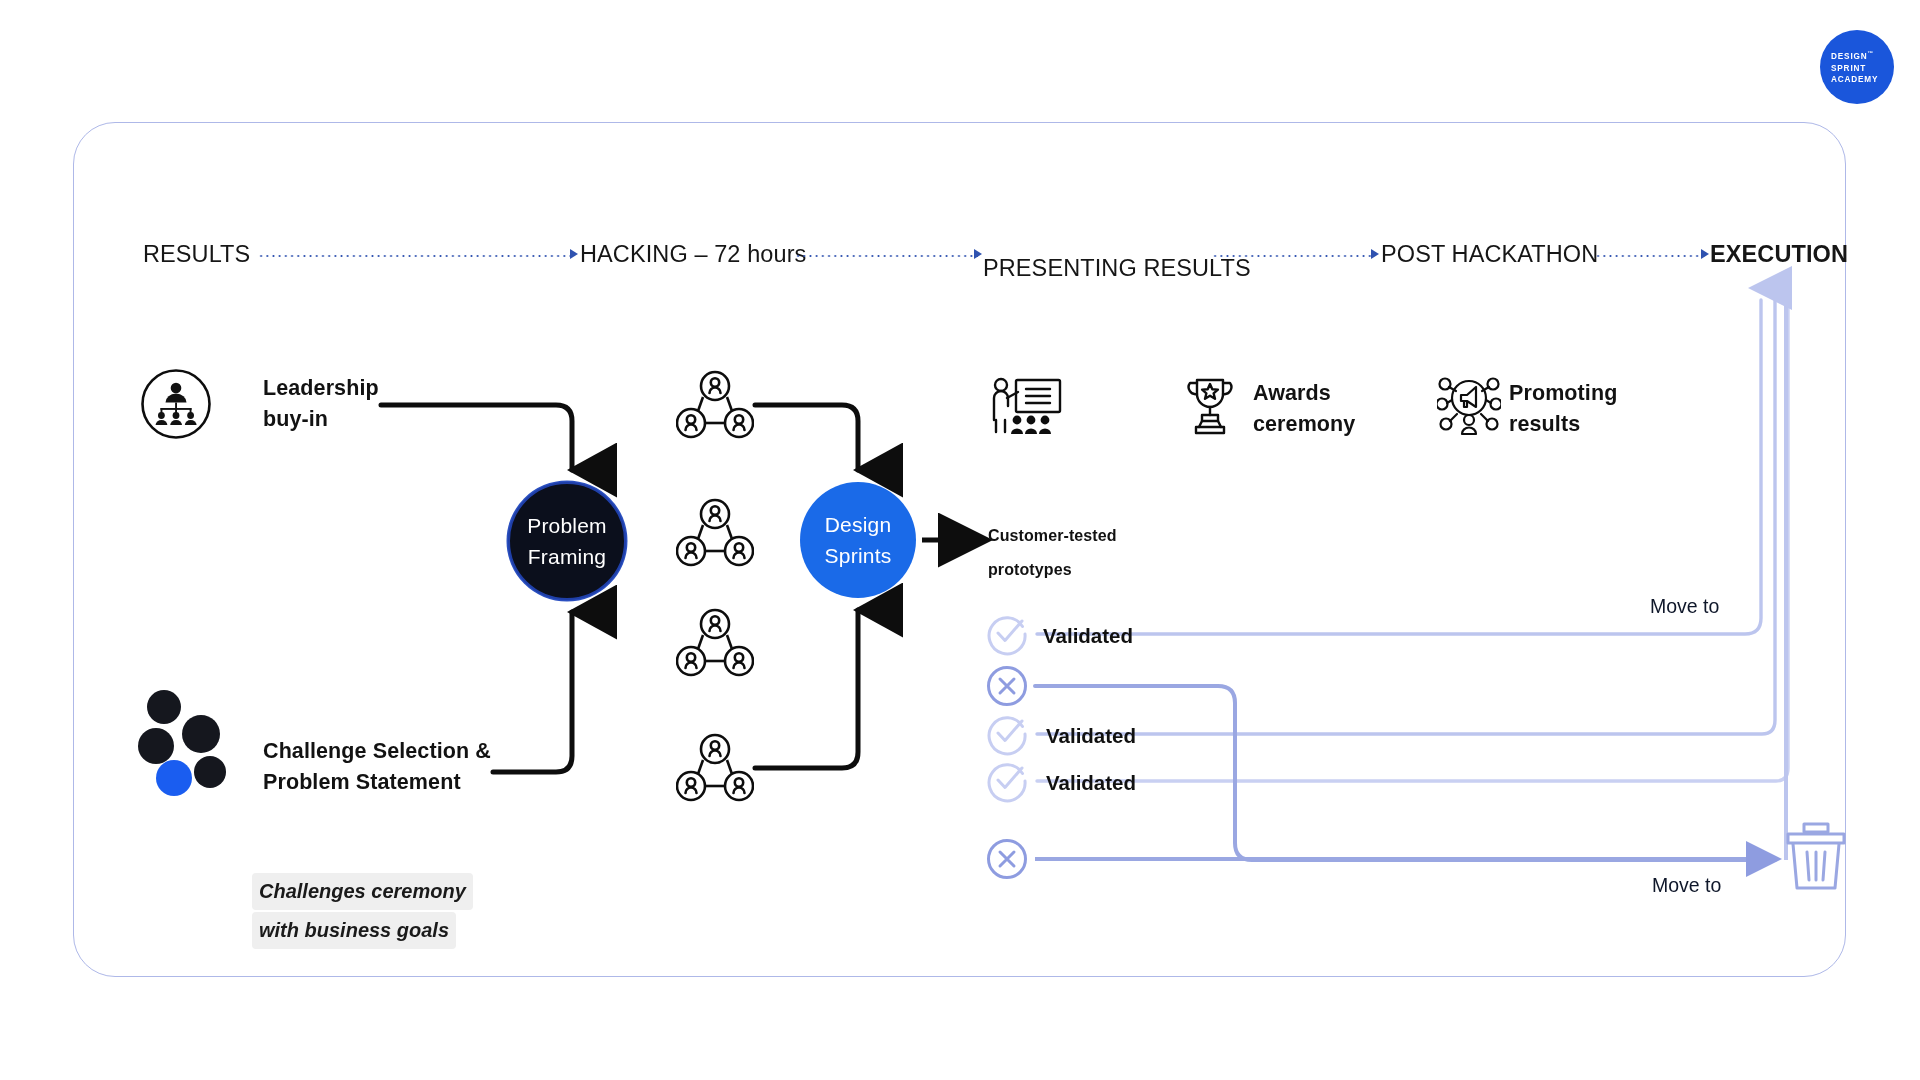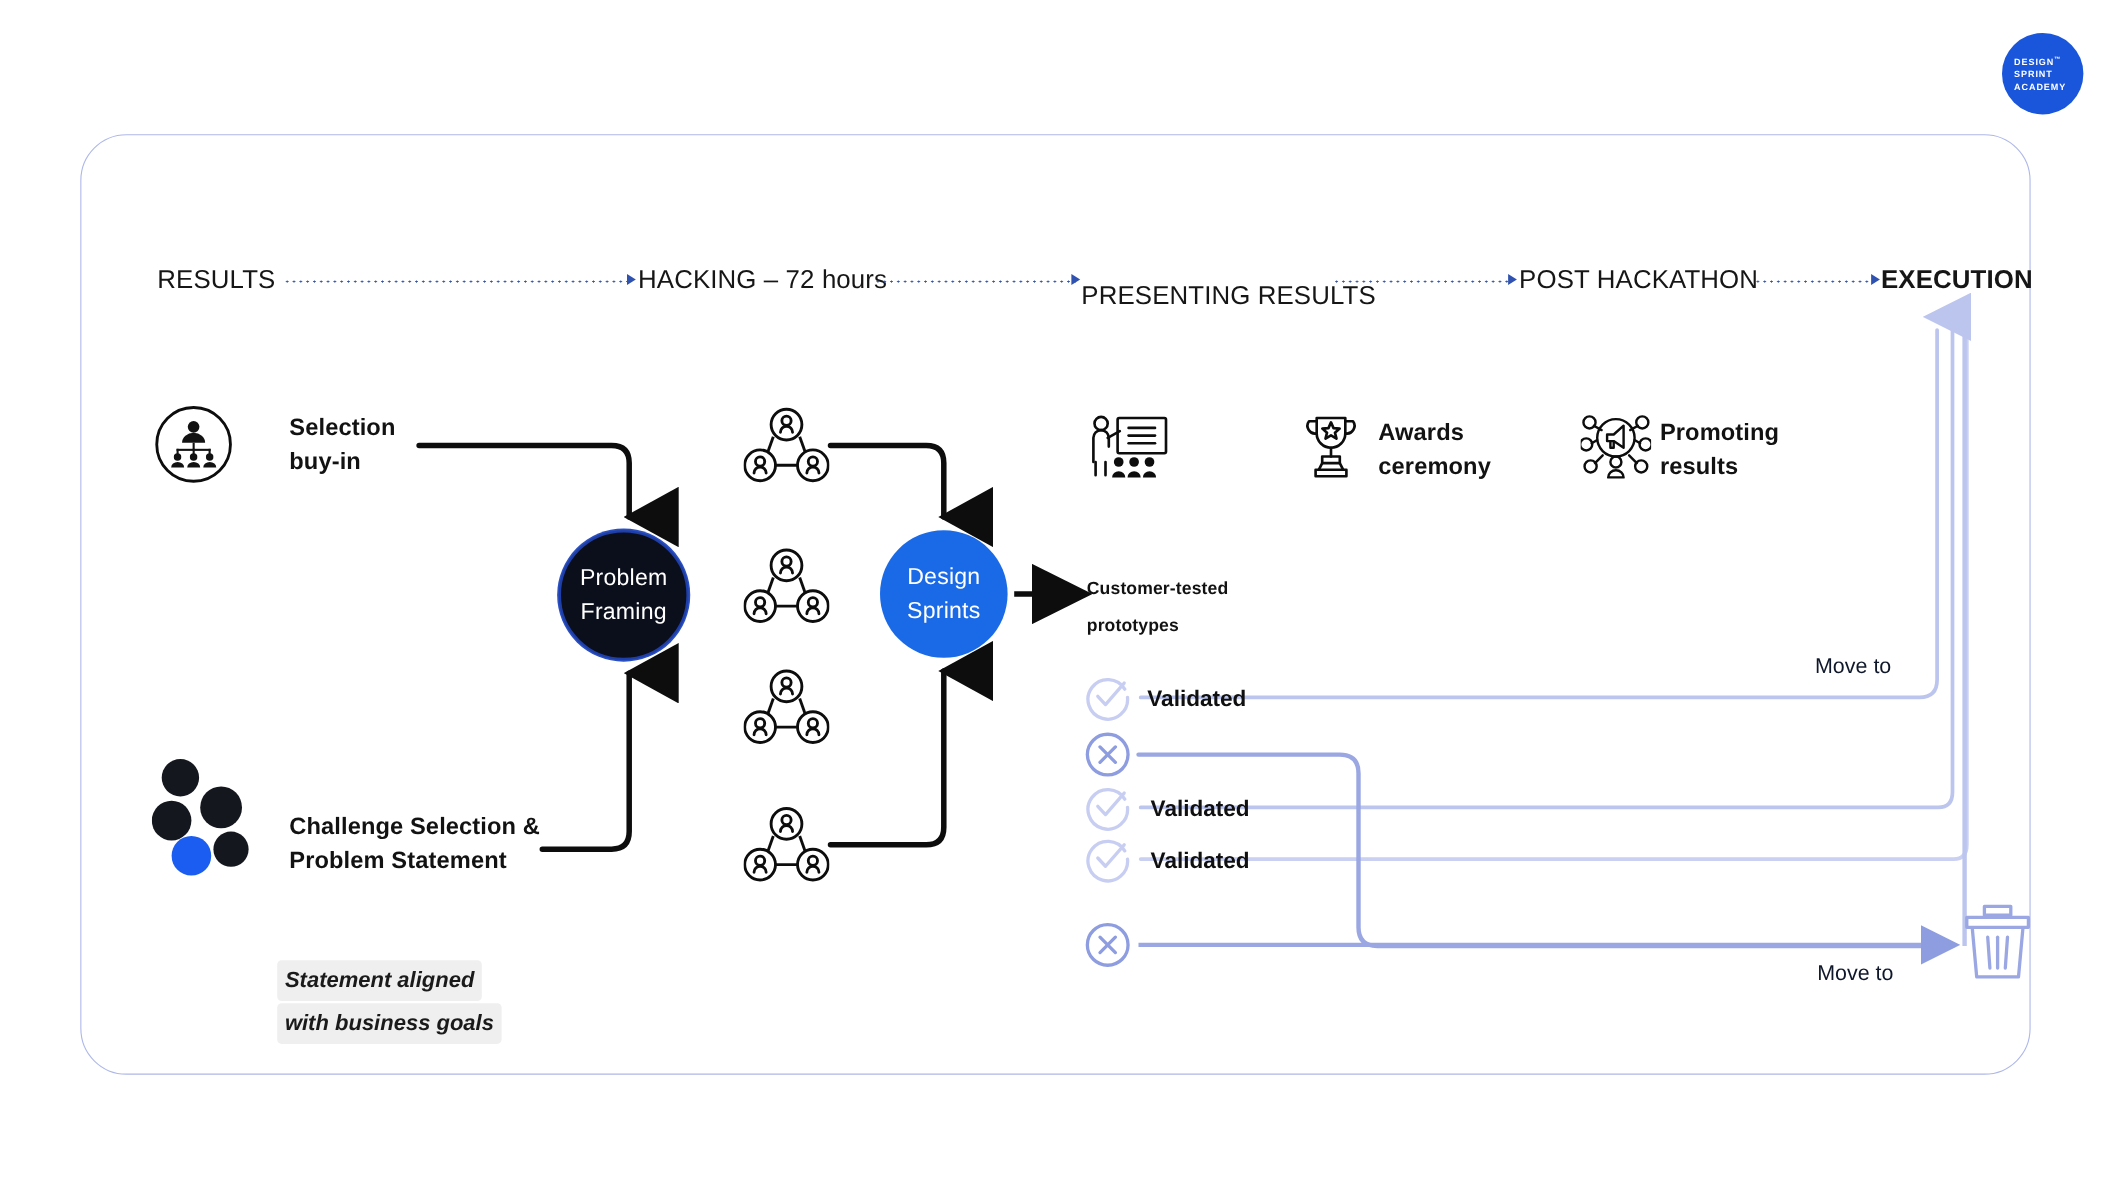--- a/index.html
+++ b/index.html
@@ -203,21 +203,21 @@
       <rect x="49.6" y="40" width="1.9" height="5" fill="#121212"></rect>
       <circle cx="21.4" cy="47.5" r="3.4" fill="#121212"></circle>
       <path d="M15.6 57 a5.9 5.1 0 0 1 11.8 0 z" fill="#121212"></path>
       <circle cx="36" cy="47.5" r="3.4" fill="#121212"></circle>
       <path d="M30.2 57 a5.9 5.1 0 0 1 11.8 0 z" fill="#121212"></path>
       <circle cx="50.6" cy="47.5" r="3.4" fill="#121212"></circle>
       <path d="M44.8 57 a5.9 5.1 0 0 1 11.8 0 z" fill="#121212"></path>
     </svg>
   </div>
 
-  <div class="lbl" style="left:263px; top:373px;">Selection
+  <div class="lbl" style="left:263px; top:373px;">Leadership
 buy-in</div>
 
   <div class="icon" style="left:138px; top:690px;">
     <svg width="98" height="110" viewBox="0 0 98 110">
       <circle cx="26" cy="17" r="17" fill="#15171e"></circle>
       <circle cx="63" cy="44" r="19" fill="#15171e"></circle>
       <circle cx="18" cy="56" r="18" fill="#15171e"></circle>
       <circle cx="72" cy="82" r="16" fill="#15171e"></circle>
       <circle cx="36" cy="88" r="18" fill="#1a5df0"></circle>
     </svg>
@@ -225,21 +225,21 @@
 
   <div class="lbl" style="left:263px; top:736px;">Challenge Selection &amp;
 Problem Statement</div>
 
   <div id="node-problem" class="node">
     <span>Problem</span>
     <span>Framing</span>
   </div>
 
   <div class="note" style="left:252px; top:873px;">
-    <span>Statement aligned</span><br>
+    <span>Challenges ceremony</span><br>
     <span>with business goals</span>
   </div>
 
   <div class="icon" style="left:676px; top:370px;">
     <svg width="78" height="70" viewBox="0 0 78 70">
       <g fill="none" stroke="#0d0d0d" stroke-width="2.6">
         <circle cx="39" cy="16" r="14"></circle>
         <path d="M33.5 23 a5.5 5.5 0 0 1 11 0" stroke-linecap="round"></path>
         <circle cx="39" cy="12.5" r="4.2"></circle>
         <circle cx="15" cy="53" r="14"></circle>

